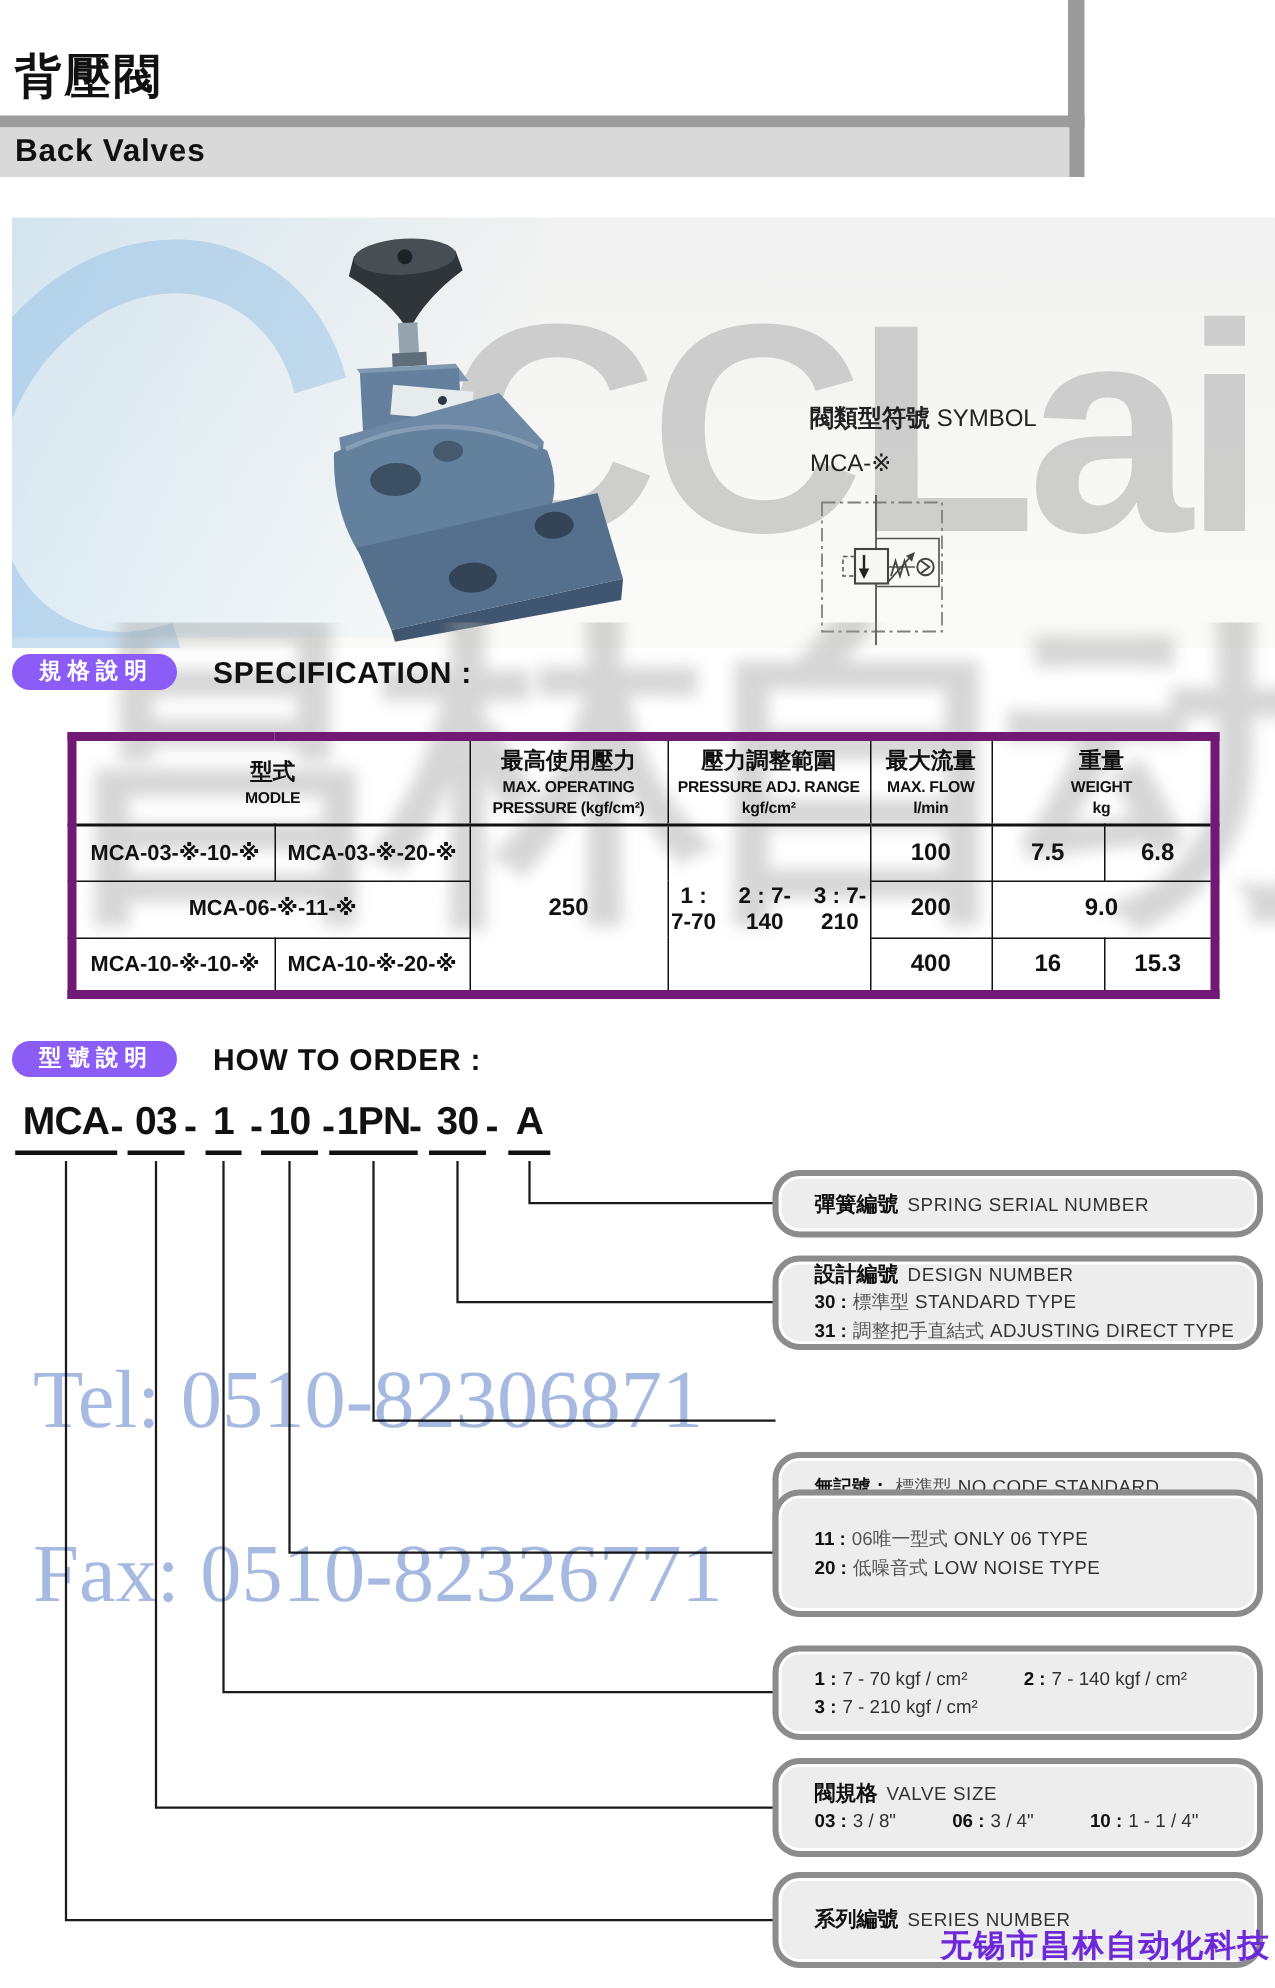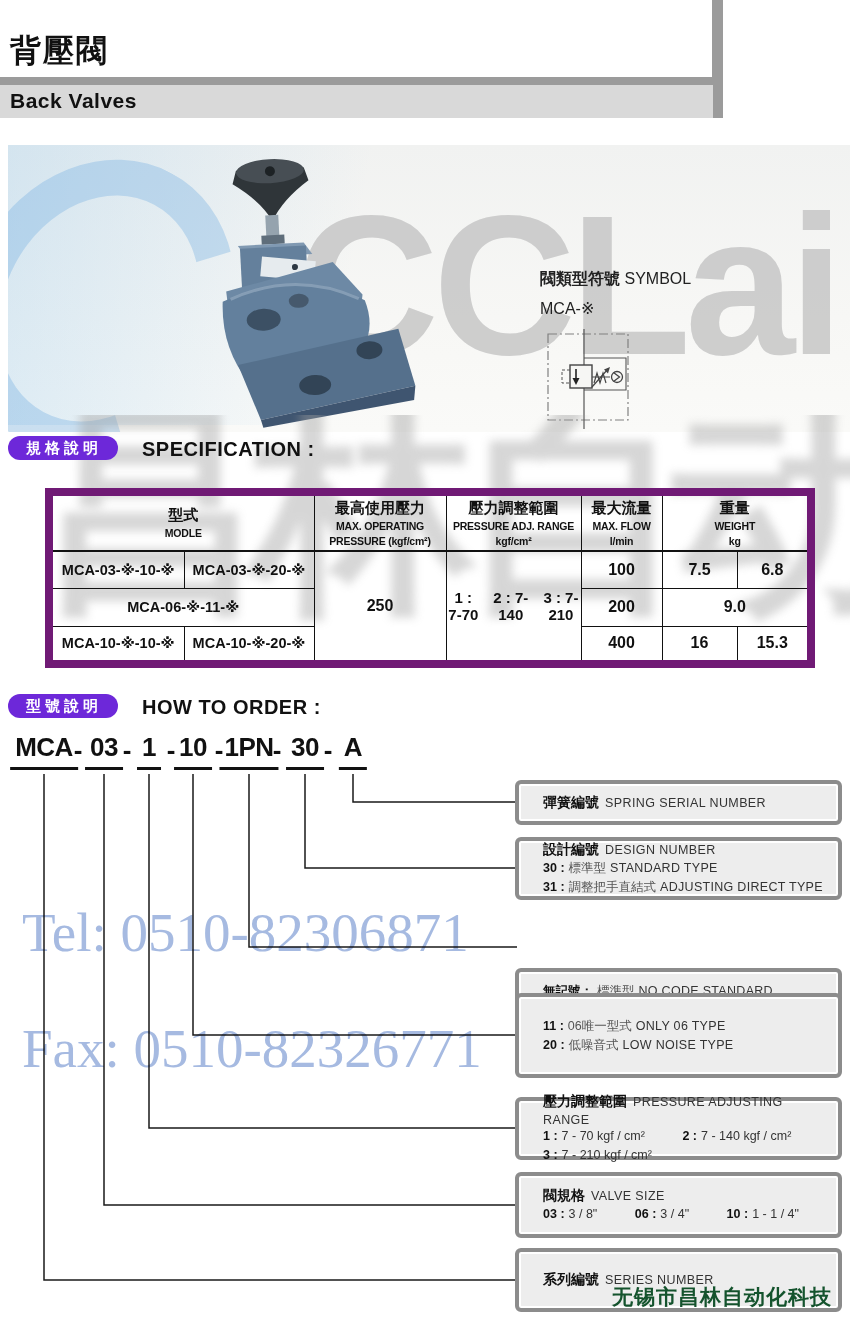--- a/index.html
+++ b/index.html
@@ -29,64 +29,64 @@
   .symbol-title b{font-weight:800;}
   .symbol-model{font-size:16px;margin-top:9px;color:#222;}
   .symbol-svg{margin-top:10px;margin-left:4px;width:100px;height:102px;display:block;}
 
   
   .spec-wm{left:30px;top:415px;width:820px;height:255px;overflow:hidden;pointer-events:none;}
   .spec-wm span{display:block;font-size:225px;font-weight:800;color:#9f9f9f;opacity:.42;
          filter:blur(5px);letter-spacing:-14px;line-height:1;transform:translate(10px,-18px);white-space:nowrap;}
 
   
-  .badge{background:#6d28d9;color:#fff;font-size:15px;font-weight:700;letter-spacing:4px;
+  .badge{background:#8b5cf6;color:#fff;font-size:15px;font-weight:700;letter-spacing:4px;
          border-radius:14px;padding:4px 16px 5px 18px;line-height:1;}
   .sec-title{font-size:20px;font-weight:800;letter-spacing:.5px;text-align:right;}
 
   
   .spec-table{left:45px;top:488px;border-collapse:collapse;table-layout:fixed;width:762px;z-index:2;}
   .spec-table th,.spec-table td{border:1px solid #111;text-align:center;vertical-align:middle;padding:0;}
-  .spec-table{border:8px solid #701a75;}
+  .spec-table{border:6px solid #701a75;}
   .spec-table th{border-bottom:2px solid #111;}
   .th-zh{font-size:15px;font-weight:600;}
   .th-en{font-size:10.5px;font-weight:700;letter-spacing:-.2px;line-height:1.15;margin-top:2px;}
   .cell{font-size:14.5px;font-weight:700;}
   .num{font-size:16px;font-weight:700;}
   .ranges{display:flex;justify-content:center;gap:11px;font-size:15px;font-weight:700;}
 
   
   .seg{position:absolute;top:733px;transform:translateX(-50%);font-size:26px;font-weight:800;
        letter-spacing:-.5px;border-bottom:3px solid #111;padding:0 5px 4px;line-height:1.15;white-space:nowrap;}
   .dash{position:absolute;top:735px;transform:translateX(-50%);font-size:26px;font-weight:800;}
   .conn-svg{left:0;top:0;width:850px;height:1325px;pointer-events:none;z-index:5;}
 
   .cbox{position:absolute;left:515px;width:327px;background:#ededed;border:4px solid #8c8c8c;
-        border-radius:6px;box-shadow:inset 0 0 0 2px #fff;box-sizing:border-box;z-index:6;
+        border-radius:18px;box-shadow:inset 0 0 0 2px #fff;box-sizing:border-box;z-index:6;
         display:flex;flex-direction:column;justify-content:center;padding:4px 8px 4px 24px;}
   .cbox .t{font-size:14px;}
   .cbox .t .zh{font-weight:800;}
   .cbox .t .en{font-size:12.5px;color:#333;letter-spacing:.4px;margin-left:6px;}
   .cbox .ln{font-size:12.5px;line-height:1.5;white-space:nowrap;}
   .cbox .ln .c{font-weight:800;}
   .cbox .ln .zh{color:#555;margin:0 4px 0 4px;}
   .cbox .ln .en{color:#333;letter-spacing:.3px;}
   .cbox .pair{margin-right:34px;}
   .cbox .pair .c{font-weight:800;}
   .cbox .pair .t2{color:#333;margin-left:4px;}
 
   
   .wm-blue{position:absolute;left:22px;font-family:Liberation Serif, serif;
         font-size:55px;color:#9cb3de;mix-blend-mode:multiply;opacity:.9;z-index:50;
         white-space:nowrap;line-height:1;pointer-events:none;}
   .wm-tel{top:905px;}
   .wm-fax{top:1021px;}
 
   
-  .company{right:18px;top:1283px;font-size:21px;font-weight:800;letter-spacing:1px;z-index:60;color:#14532d;}
+  .company{right:3px;top:1283px;font-size:21px;font-weight:800;letter-spacing:1px;z-index:60;color:#6d28d9;}
 </style>
 </head>
 <body>
 
 <div class="page">
 
   <div class="abs title-zh">背壓閥</div>
   <div class="abs hr-bar"></div>
   <div class="abs v-bar"></div>
   <div class="abs sub-band"></div>
@@ -264,21 +264,20 @@
     <div class="ln"><span class="c">1PN :</span><span class="zh">常開式</span><span class="en">NORMALLY VENTED</span></div>
     <div class="ln"><span class="c">1NP :</span><span class="zh">常閉式</span><span class="en">ENERGIZED TO VENT</span></div>
   </div>
 
   <div class="cbox" style="top:993px;height:85px;">
     <div class="ln"><span class="c">11 :</span><span class="zh">06唯一型式</span><span class="en">ONLY 06 TYPE</span></div>
     <div class="ln"><span class="c">20 :</span><span class="zh">低噪音式</span><span class="en">LOW NOISE TYPE</span></div>
   </div>
 
   <div class="cbox" style="top:1097px;height:63px;">
-    <div class="t"><span class="zh">壓力調整範圍</span><span class="en">PRESSURE ADJUSTING RANGE</span></div>
     <div class="ln">
       <span class="pair"><span class="c">1 :</span><span class="t2">7 - 70  kgf / cm²</span></span>
       <span class="pair"><span class="c">2 :</span><span class="t2">7 - 140  kgf / cm²</span></span>
     </div>
     <div class="ln">
       <span class="pair"><span class="c">3 :</span><span class="t2">7 - 210  kgf / cm²</span></span>
     </div>
   </div>
 
   <div class="cbox" style="top:1172px;height:66px;">

